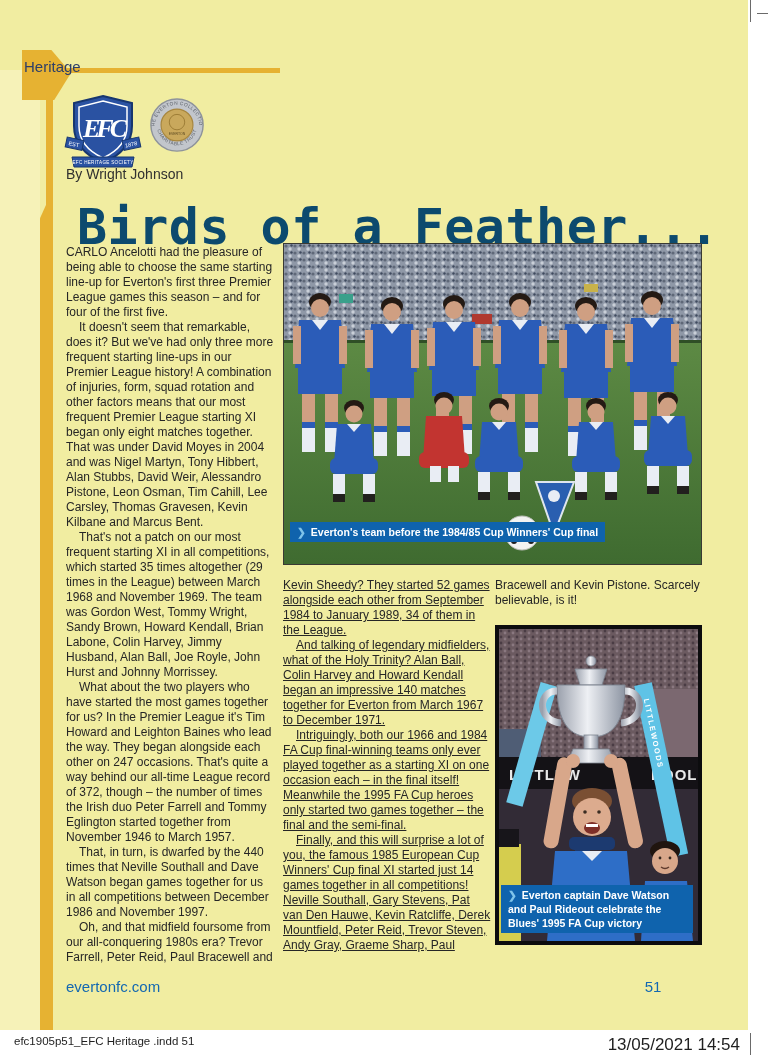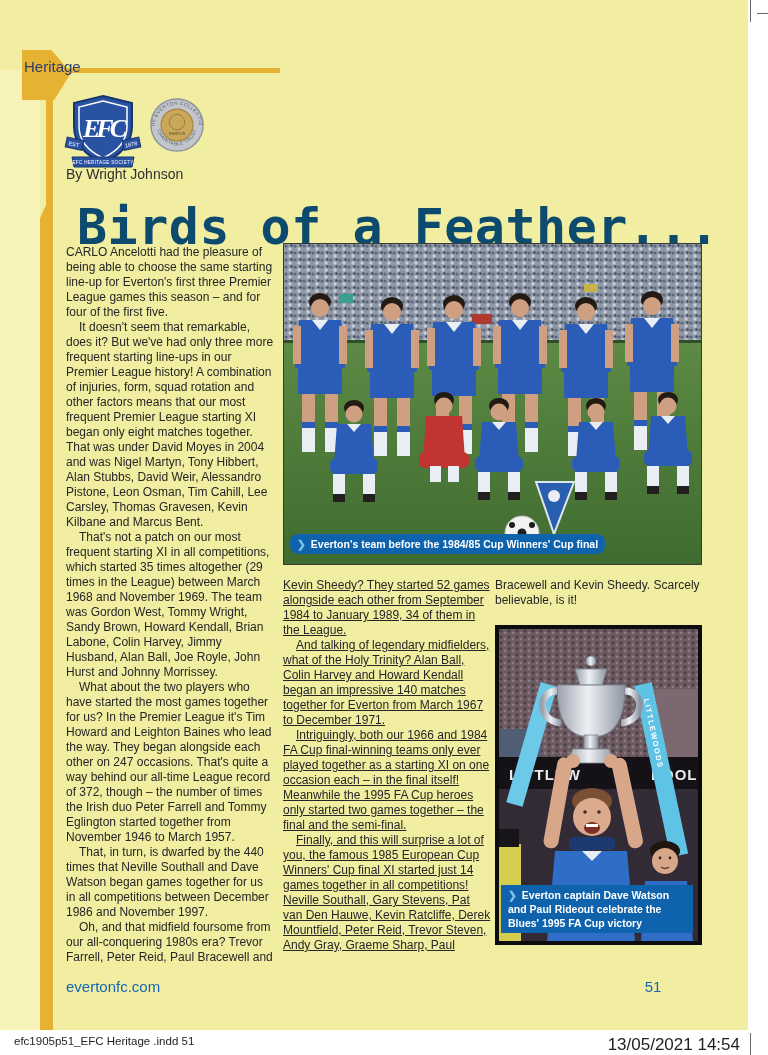--- a/index.html
+++ b/index.html
@@ -26,21 +26,21 @@
   .col p.ind{text-indent:13px;}
   .col1{left:66px;top:245px;}
   .col2{left:283px;top:578px;text-decoration:underline;}
   .col3{left:495px;top:578px;}
   .photo1{position:absolute;left:283px;top:243px;width:419px;height:322px;
           border:1px solid #3a3a34;box-sizing:border-box;}
   .photo2{position:absolute;left:495px;top:625px;width:207px;height:320px;
           border:4px solid #0c0c0e;box-sizing:border-box;background:#584a50;}
   .caption{position:absolute;background:#0f63ad;color:#ffffff;font-weight:bold;
            font-size:10.5px;line-height:14px;padding:3px 7px;}
-  .cap1{left:6px;bottom:10px;white-space:nowrap;border-radius:8px;}
+  .cap1{left:6px;bottom:22px;white-space:nowrap;}
   .cap2{left:2px;bottom:8px;width:178px;}
   .chev{color:#7fc4ea;font-weight:bold;margin-right:5px;}
   .footer-url{position:absolute;left:66px;top:978px;font-size:15px;color:#1368b1;}
   .page-num{position:absolute;left:600px;top:978px;width:106px;text-align:center;
             font-size:15px;color:#1368b1;}
   .slug-left{position:absolute;left:14px;top:1035px;font-size:11.5px;color:#1f1f1f;}
   .slug-right{position:absolute;left:560px;top:1035px;width:180px;text-align:right;
               font-size:17px;color:#1f1f1f;}
   .cropmark{position:absolute;background:#6a6a6a;}
   .cm-tr-v{left:750px;top:0;width:1px;height:22px;}
@@ -187,21 +187,21 @@
     </div>
 
     <div class="col col2">
       <p>Kevin Sheedy? They started 52 games alongside each other from September 1984 to January 1989, 34 of them in the League.</p>
       <p class="ind">And talking of legendary midfielders, what of the Holy Trinity? Alan Ball, Colin Harvey and Howard Kendall began an impressive 140 matches together for Everton from March 1967 to December 1971.</p>
       <p class="ind">Intriguingly, both our 1966 and 1984 FA Cup final-winning teams only ever played together as a starting XI on one occasion each – in the final itself! Meanwhile the 1995 FA Cup heroes only started two games together – the final and the semi-final.</p>
       <p class="ind">Finally, and this will surprise a lot of you, the famous 1985 European Cup Winners' Cup final XI  started just 14 games together in all competitions! Neville Southall, Gary Stevens, Pat van Den Hauwe, Kevin Ratcliffe, Derek Mountfield, Peter Reid, Trevor Steven, Andy Gray, Graeme Sharp, Paul</p>
     </div>
 
     <div class="col col3">
-      <p>Bracewell and Kevin Sheedy. Scarcely believable, is it!</p>
+      <p>Bracewell and Kevin Pistone. Scarcely believable, is it!</p>
     </div>
 
     <div class="photo2">
       <svg width="199" height="312" viewBox="0 0 199 312">
         <defs>
           <linearGradient id="silver" x1="0" y1="0" x2="1" y2="0">
             <stop offset="0" stop-color="#9aa0ac"></stop>
             <stop offset="0.45" stop-color="#eef0f4"></stop>
             <stop offset="1" stop-color="#8d95a3"></stop>
           </linearGradient>

